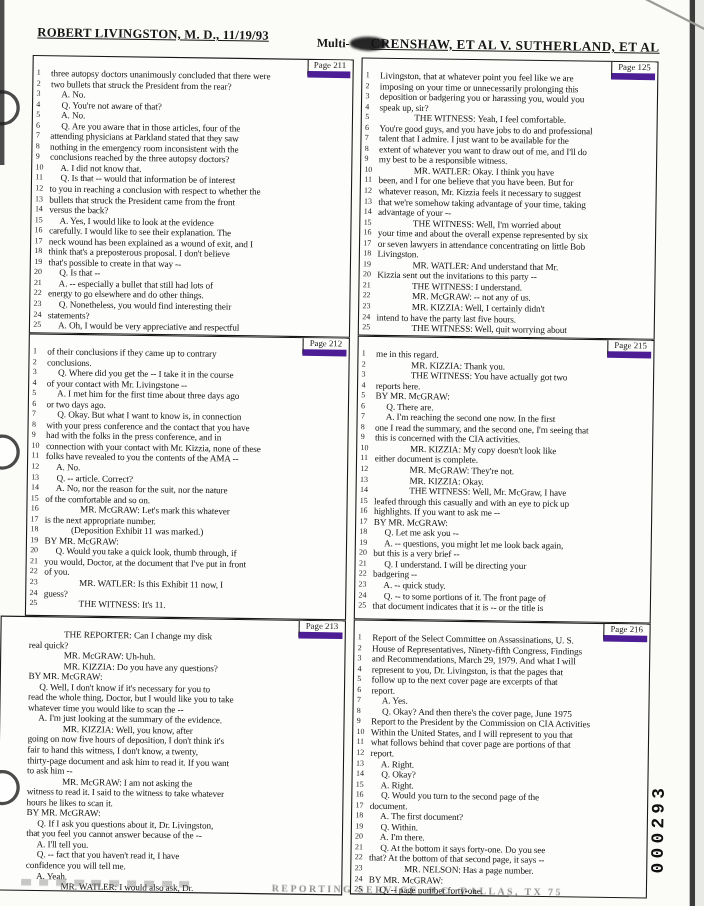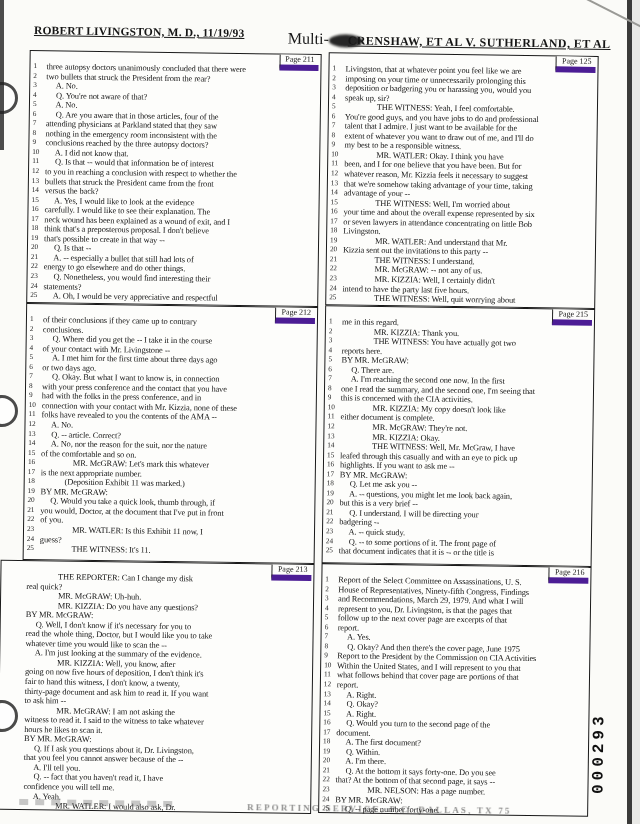--- a/index.html
+++ b/index.html
@@ -16,21 +16,21 @@
     transform-origin:30px 30px;
   }
   
   .header{position:absolute;top:24px;left:34px;width:596px;}
   .hdr-left{
     position:absolute;left:0;top:0;
     font-size:11.5px;font-weight:bold;letter-spacing:.2px;
     text-decoration:underline;white-space:nowrap;
   }
   .hdr-right{position:absolute;left:254px;top:2px;white-space:nowrap;}
-  .stamp{font-size:16px;font-weight:normal;}
+  .stamp{font-size:11px;font-weight:bold;}
   .stamp-blob{
     display:inline-block;width:34px;height:13px;background:#151515;
     border-radius:50%;margin:0 -15px -3px 0;position:relative;z-index:2;
     filter:blur(1px);opacity:.92;
   }
   .case-title{
     font-size:12px;font-weight:bold;letter-spacing:.4px;
     text-decoration:underline;
   }
   

